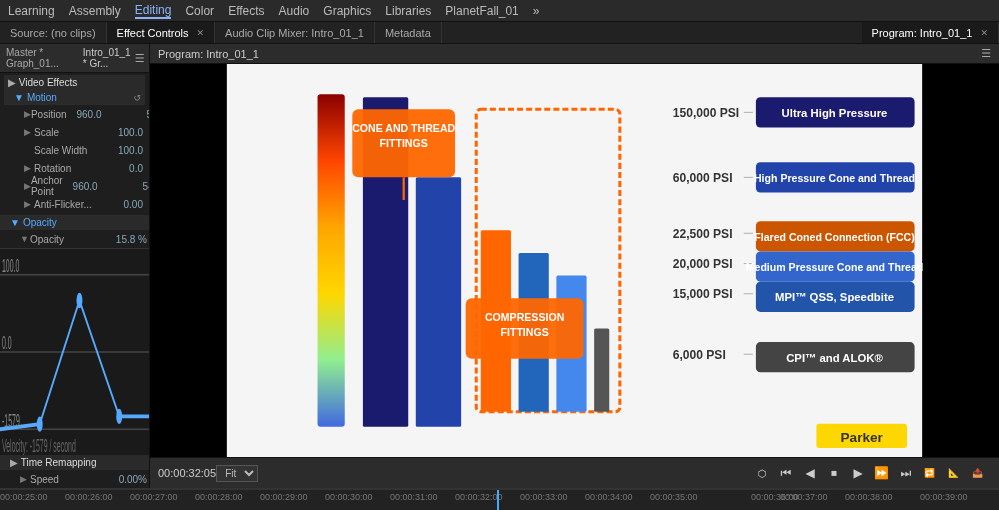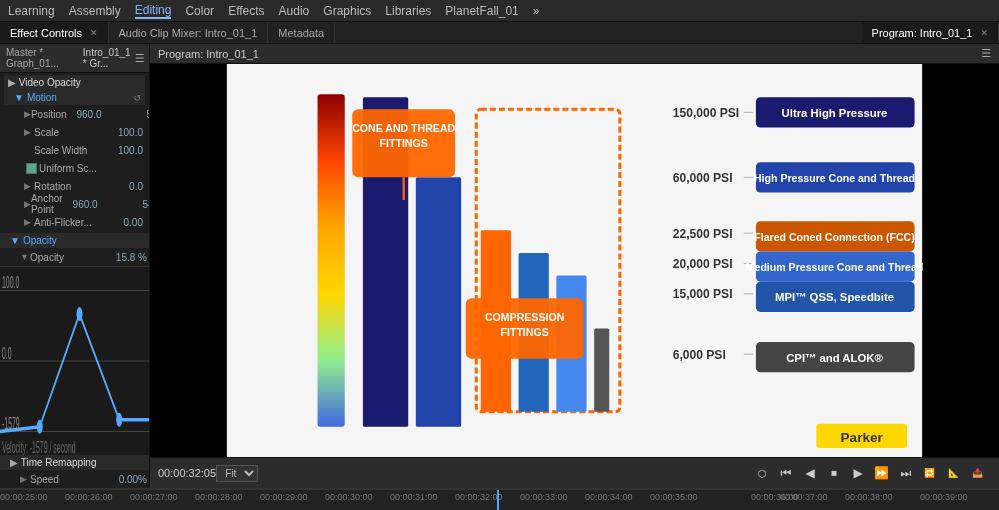--- a/index.html
+++ b/index.html
@@ -245,20 +245,23 @@
   <span>Color</span>
   <span>Effects</span>
   <span>Audio</span>
   <span>Graphics</span>
   <span>Libraries</span>
   <span>PlanetFall_01</span>
   <span>»</span>
 </div>
 
 <div id="tab-bar">
+  <div class="tab">
+    <span>Source: (no clips)</span>
+  </div>
   <div class="tab active">
     <span>Effect Controls</span>
     <span class="close-x">✕</span>
   </div>
   <div class="tab">
     <span>Audio Clip Mixer: Intro_01_1</span>
   </div>
   <div class="tab">
     <span>Metadata</span>
   </div>
@@ -274,21 +277,21 @@
   <div id="left-panel">
     <div id="left-panel-header">
       <span style="font-size:10px;color:#aaa;">Master * Graph_01...</span>
       <span style="font-size:10px;color:#ccc;margin-left:20px;">Intro_01_1 * Gr...</span>
       <span style="margin-left:auto;color:#aaa;">☰</span>
     </div>
 
     <div class="effect-section">
       <div class="section-header">
         <span style="color:#aaa;">▶</span>
-        <span>Video Opacity</span>
+        <span>Video Effects</span>
       </div>
 
       <div class="section-header" style="padding-left:10px;">
         <span style="color:#5af;">▼</span>
         <span style="color:#5af;">Motion</span>
         <span style="margin-left:auto;color:#888;font-size:9px;">↺</span>
       </div>
 
       <div class="effect-row" style="padding-left:20px;">
         <span class="toggle-arrow">▶</span>
@@ -298,24 +301,20 @@
       </div>
       <div class="effect-row" style="padding-left:20px;">
         <span class="toggle-arrow">▶</span>
         <span class="label">Scale</span>
         <span class="val">100.0</span>
       </div>
       <div class="effect-row" style="padding-left:20px;">
         <span class="toggle-arrow"></span>
         <span class="label">Scale Width</span>
         <span class="val">100.0</span>
-      </div>
-      <div class="effect-row" style="padding-left:22px;">
-        <span class="checkbox-sq checked"></span>
-        <span class="label">Uniform Sc...</span>
       </div>
       <div class="effect-row" style="padding-left:20px;">
         <span class="toggle-arrow">▶</span>
         <span class="label">Rotation</span>
         <span class="val">0.0</span>
       </div>
       <div class="effect-row" style="padding-left:20px;">
         <span class="toggle-arrow">▶</span>
         <span class="label">Anchor Point</span>
         <span class="val">960.0</span>

